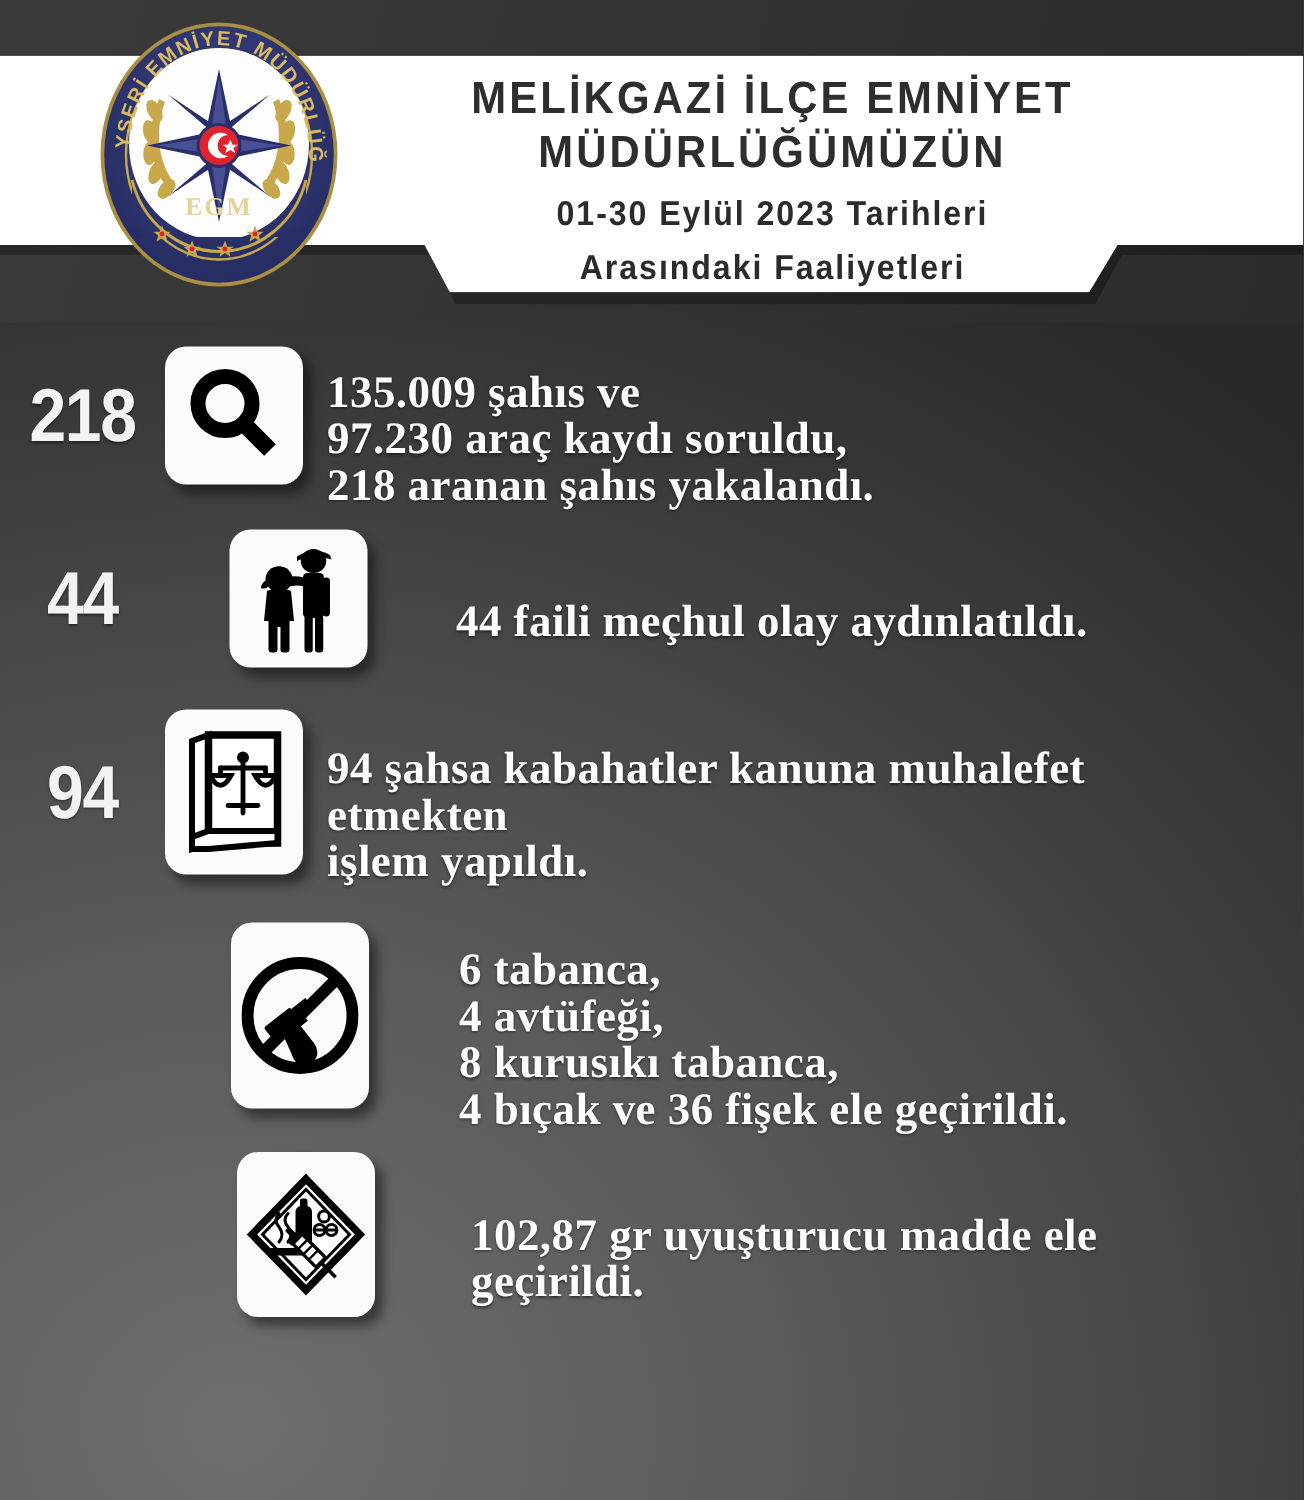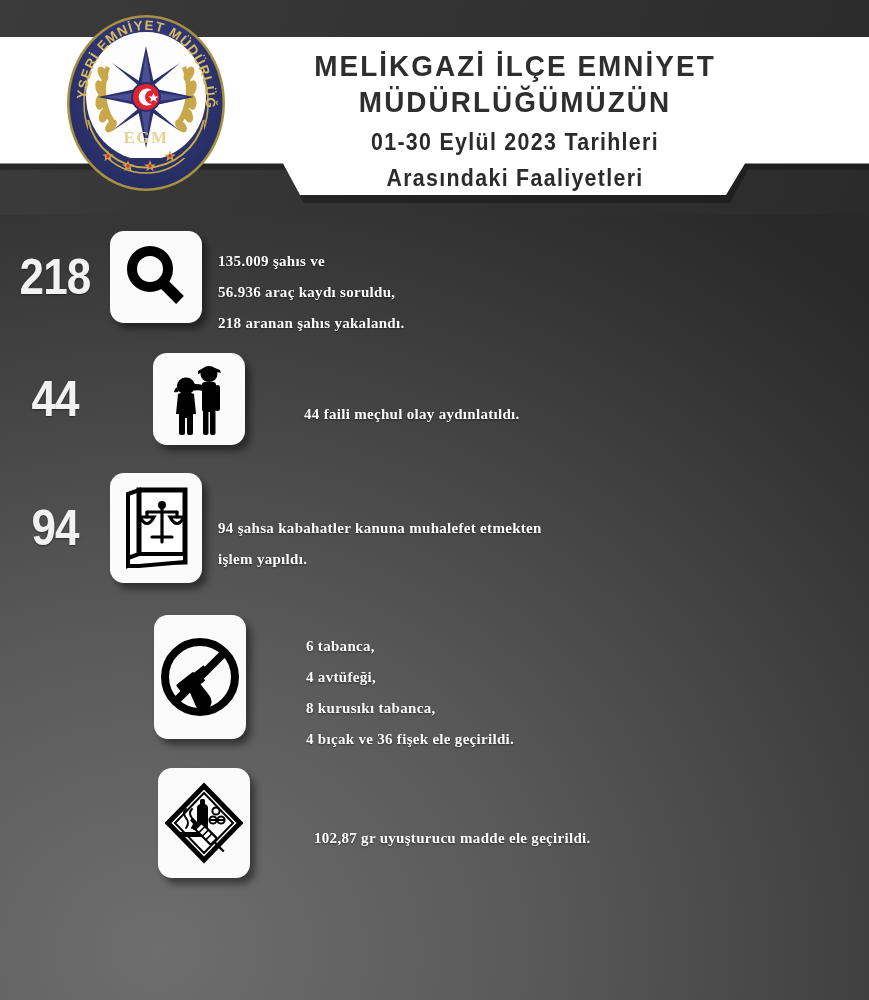--- a/index.html
+++ b/index.html
@@ -144,21 +144,21 @@
     margin-right: 16px;
   }
   .icon-tile.tall { height: 124px; }
   .icon-tile.tall2 { height: 110px; }
 
   .row-text {
     flex: 1 1 auto;
     color: #fdfdfd;
     font-family: "Liberation Serif", serif;
     font-weight: bold;
-    font-size: 15px;
+    font-size: 30px;
     line-height: 31px;
     letter-spacing: 0.3px;
     text-shadow: 0 1px 2px rgba(0,0,0,0.5);
     padding-right: 36px;
     margin-top: 31px;
   }
 
   
   .row.r1 { height: 124px; }
   .row.r2 { height: 120px; gap: 43px; }
@@ -279,21 +279,21 @@
     <div class="row r1">
       <div class="row-count">218</div>
       <div class="icon-tile">
         <svg width="70" height="70" viewBox="0 0 70 70">
           <circle cx="29" cy="27" r="18" fill="none" stroke="#000" stroke-width="10"></circle>
           <line x1="42" y1="41" x2="59" y2="58" stroke="#000" stroke-width="11" stroke-linecap="butt"></line>
         </svg>
       </div>
       <div class="row-text">
         <div>135.009 şahıs ve</div>
-        <div>56.936 araç kaydı soruldu,</div>
+        <div>97.230 araç kaydı soruldu,</div>
         <div>218 aranan şahıs yakalandı.</div>
       </div>
     </div>
 
     <div class="row r2">
       <div class="row-count">44</div>
       <div class="icon-tile">
         <svg width="70" height="76" viewBox="0 0 70 76">
 
           <g fill="#000">

